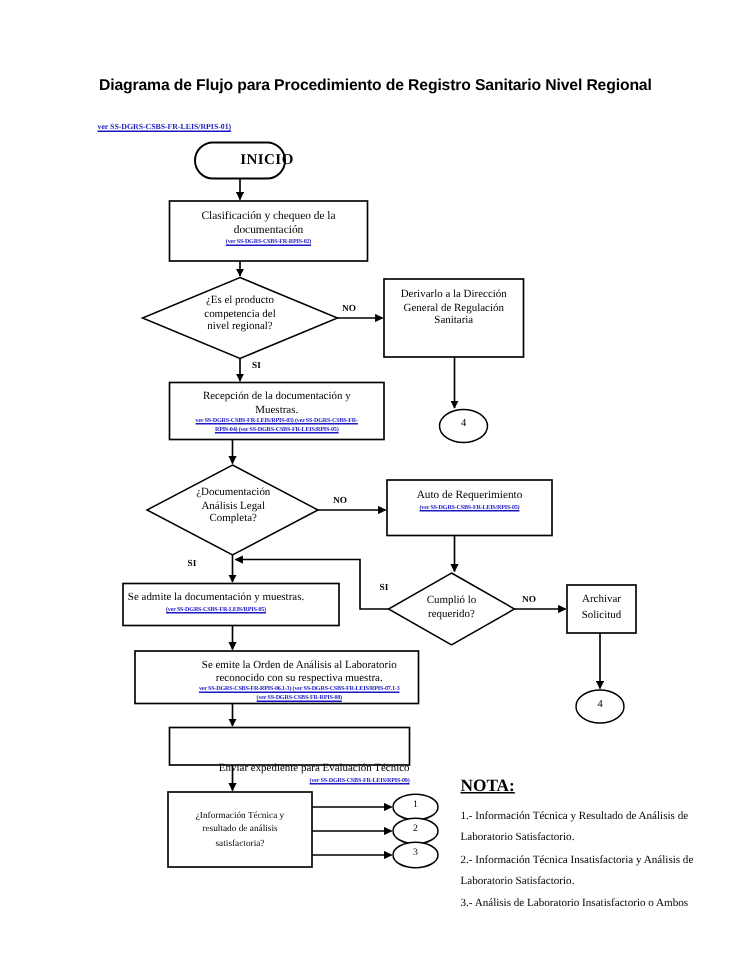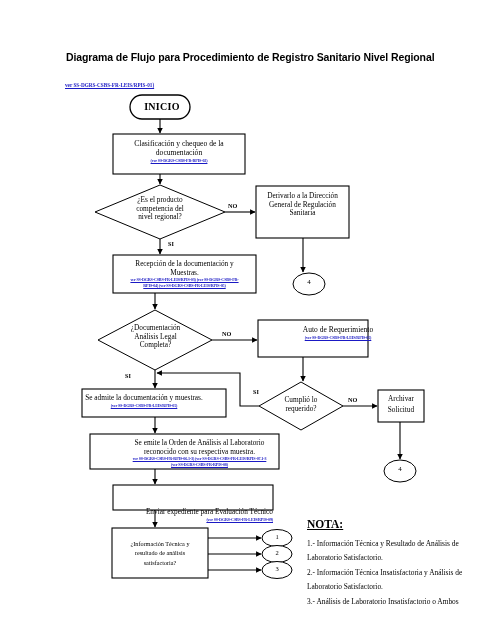--- a/index.html
+++ b/index.html
@@ -177,21 +177,21 @@
       <line x1="208" y1="538" x2="261" y2="538"></line>
       <line x1="208" y1="554" x2="261" y2="554"></line>
       <line x1="208" y1="570" x2="261" y2="570"></line>
     </g>
 
     <g stroke="#000" stroke-width="1.1" fill="none">
       <path d="M 259 406 L 240 406 L 240 373 L 157 373" marker-end="url(#arrow)"></path>
     </g>
   </svg>
 
-  <div class="nodeText inicio-text" style="left:130px; top:101px; width:64px;">INICIO</div>
+  <div class="nodeText inicio-text" style="left:130px; top:101px; width:64px;padding-left:16px;">INICIO</div>
 
   <div class="nodeText" style="left:113px; top:140px; width:132px; font-size:7.6px;">
     <span>Clasificación y chequeo de la</span><br>
     <span>documentación</span>
     <span class="linkwrap">
       <a class="linkline" href="#">(ver SS-DGRS-CSBS-FR-RPIS-02)</a>
     </span>
   </div>
 
   <div class="nodeText" style="left:105px; top:196px; width:110px; font-size:7.3px;">
@@ -214,21 +214,21 @@
       <a class="linkline" href="#">RPIS-04)  (ver SS-DGRS-CSBS-FR-LEIS/RPIS-05)</a>
     </span>
   </div>
 
   <div class="nodeText" style="left:103px; top:324px; width:105px; font-size:7.3px;">
     <span>¿Documentación</span><br>
     <span>Análisis Legal</span><br>
     <span>Completa?</span>
   </div>
 
-  <div class="nodeText" style="left:258px; top:326px; width:110px; font-size:7.5px;padding-left:25px;">
+  <div class="nodeText" style="left:258px; top:326px; width:110px; font-size:7.5px;">
     <span>Auto de Requerimiento</span>
     <span class="linkwrap">
       <a class="linkline" href="#">(ver SS-DGRS-CSBS-FR-LEIS/RPIS-05)</a>
     </span>
   </div>
 
   <div class="nodeText" style="left:82px; top:394px; width:124px; font-size:7.3px;">
     <span>Se admite la documentación y muestras.</span>
     <span class="linkwrap">
       <a class="linkline" href="#">(ver SS-DGRS-CSBS-FR-LEIS/RPIS-05)</a>

